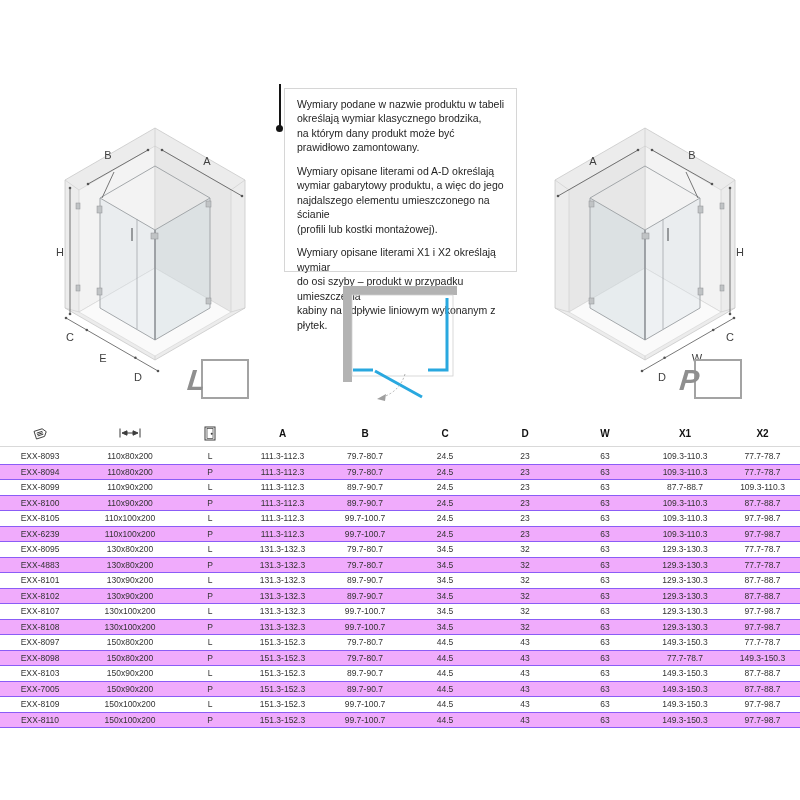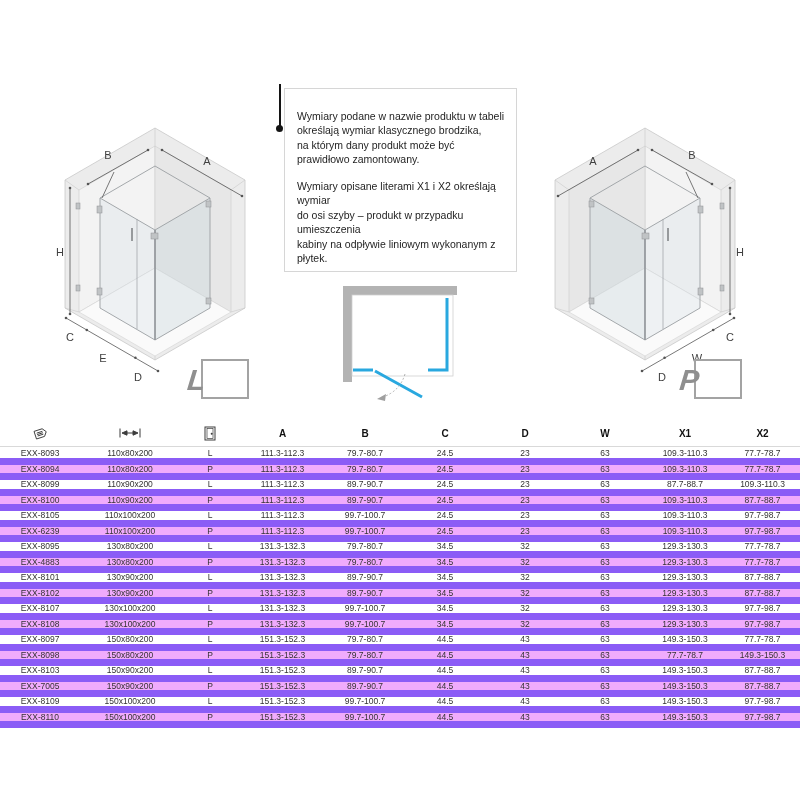--- a/index.html
+++ b/index.html
@@ -10,32 +10,32 @@
   .iso-left{left:52px;}
   .iso-right{left:543px;}
   svg text{font-family:"Liberation Sans",sans-serif;}
   .dim-line{stroke:#555;stroke-width:0.8;}
   .dim-dot{fill:#555;}
   .dim-label{font-size:11px;fill:#3f3f3f;text-anchor:middle;}
   .variant-letter{font-size:29px;font-weight:bold;font-style:italic;fill:#8f8f8f;text-anchor:middle;}
   
   .notes-box{position:absolute;left:284px;top:88px;width:233px;height:184px;
              border:1px solid #d6d6d6;box-sizing:border-box;padding:8px 0 0 12px;}
-  .note{margin:12px 0 9px 0;font-size:10.5px;line-height:1.38;color:#1e1e1e;white-space:pre-line;}
+  .note{margin:0 0 9px 0;font-size:10.5px;line-height:1.38;color:#1e1e1e;white-space:pre-line;}
   .accent-line{position:absolute;left:279px;top:84px;width:2px;height:44px;background:#141414;}
   .accent-dot{position:absolute;left:276px;top:125px;width:7px;height:7px;border-radius:50%;background:#141414;}
   
   .plan{position:absolute;left:330px;top:278px;width:150px;height:125px;}
   
   .spec-table{position:absolute;left:0;top:420px;width:800px;font-size:8.5px;color:#333;}
   .t-row,.t-head{display:grid;grid-template-columns:80px 100px 60px 85px 80px 80px 80px 80px 80px 75px;
                  align-items:center;text-align:center;}
   .t-head{height:26px;border-bottom:1px solid #d9d9d9;margin-bottom:2px;}
   .t-head .h-label{font-size:10px;font-weight:bold;color:#111;}
-  .t-row{height:15.5px;box-sizing:border-box;border-bottom:7px solid #8b5cf6;background:#fff;}
+  .t-row{height:15.5px;box-sizing:border-box;border-bottom:1px solid #8b5cf6;background:#fff;}
   .t-row.alt{background:#f0abfc;}
   .t-cell{overflow:hidden;white-space:nowrap;}
   .icon-cell{display:flex;justify-content:center;align-items:center;}
 </style>
 </head>
 <body>
 
 <div class="page">
 
   <svg width="0" height="0" style="position:absolute" aria-hidden="true">
@@ -135,20 +135,24 @@
     </svg>
   </div>
 
   <span class="accent-line"></span>
   <span class="accent-dot"></span>
   <div class="notes-box">
     <p class="note">Wymiary podane w nazwie produktu w tabeli
 określają wymiar klasycznego brodzika,
 na którym dany produkt może być
 prawidłowo zamontowany.</p>
+    <p class="note">Wymiary opisane literami od A-D określają
+wymiar gabarytowy produktu, a więc do jego
+najdalszego elementu umieszczonego na ścianie
+(profili lub kostki montażowej).</p>
     <p class="note">Wymiary opisane literami X1 i X2 określają wymiar
 do osi szyby – produkt w przypadku umieszczenia
 kabiny na odpływie liniowym wykonanym z płytek.</p>
   </div>
 
   <div class="plan">
     <svg width="150" height="125" viewBox="0 0 150 125">
       <g>
         <rect x="13" y="8" width="114" height="9" fill="#b3b3b3"></rect>
         <rect x="13" y="8" width="9" height="96" fill="#b3b3b3"></rect>

